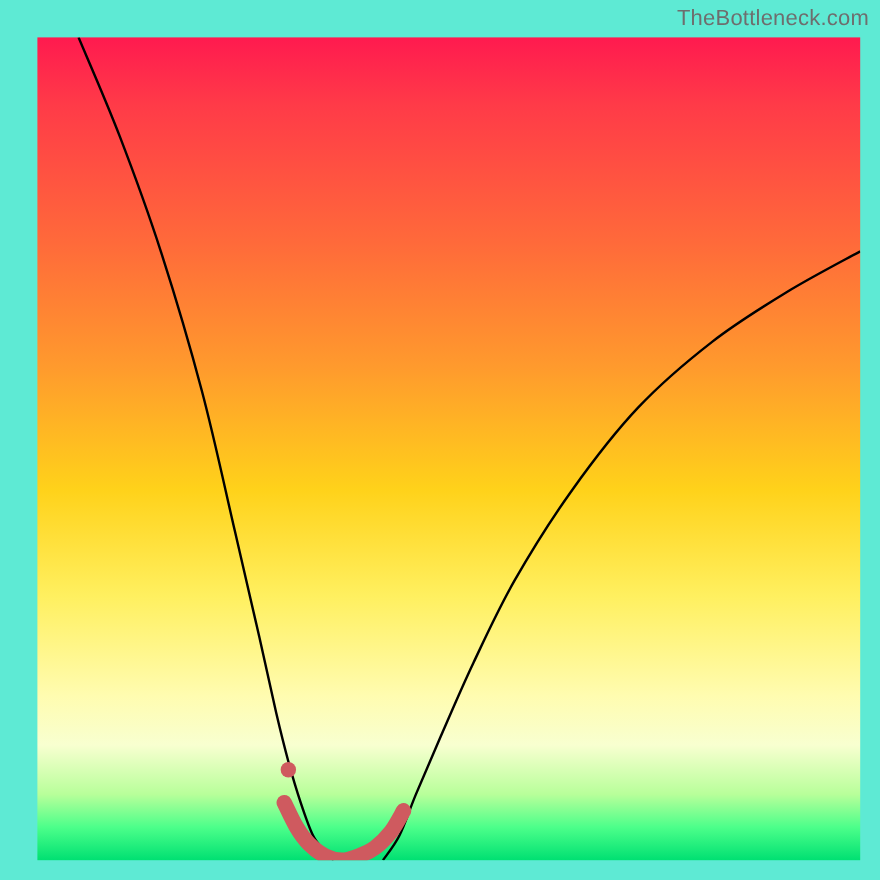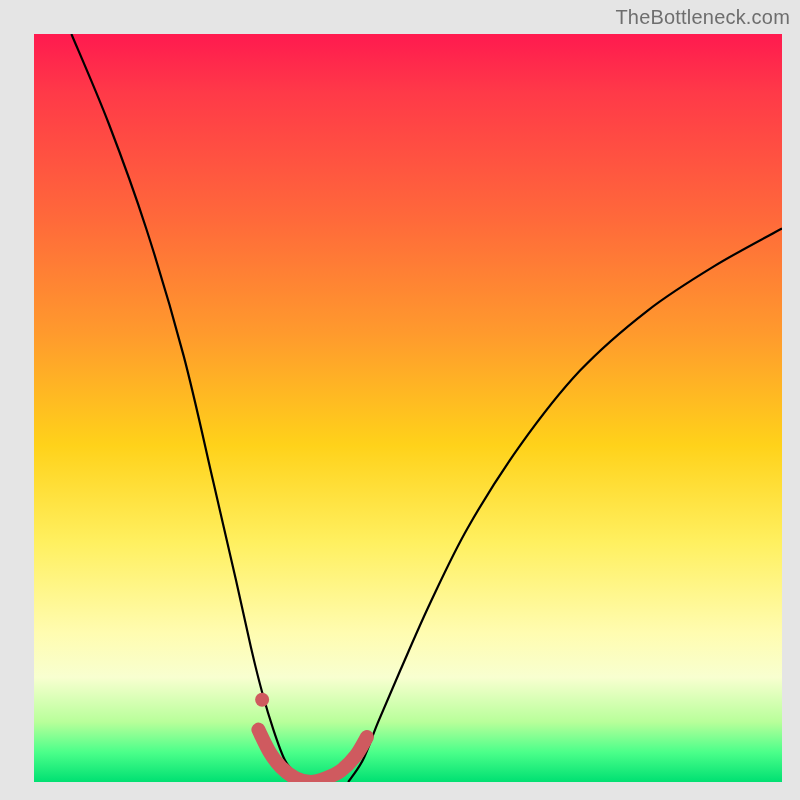--- a/index.html
+++ b/index.html
@@ -8,21 +8,21 @@
     width: 800px;
     height: 800px;
     background: #000;
     overflow: hidden;
     font-family: Arial, Helvetica, sans-serif;
   }
   .frame {
     position: absolute;
     left: 0; top: 0;
     width: 800px; height: 800px;
-    background: #e5e5e5;
+    background: #5eead4;
   }
   .plot {
     position: absolute;
     left: 34px;
     top: 34px;
     width: 748px;
     height: 748px;
     
     background: linear-gradient(
       to bottom,

